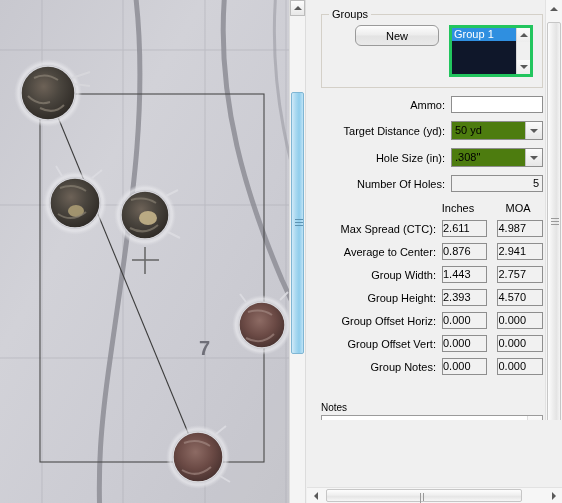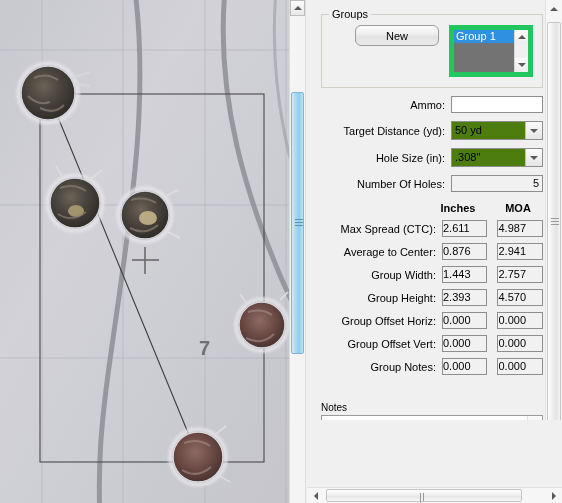--- a/index.html
+++ b/index.html
@@ -127,22 +127,22 @@
     border-radius: 6px;
     font-family: "Liberation Sans", sans-serif;
     font-size: 11px;
     color: #000;
     cursor: default;
     padding: 0;
   }
   .listbox {
     width: 84px;
     height: 52px;
-    background: #737373;
-    border: 5px solid #22c55e;
+    background: #0f172a;
+    border: 3px solid #22c55e;
     position: relative;
     box-sizing: border-box;
     overflow: hidden;
   }
   .listbox .item {
     height: 13px;
     line-height: 13px;
     padding-left: 2px;
     font-size: 11px;
     white-space: nowrap;
@@ -222,21 +222,20 @@
   
   .numhdr {
     display: flex;
     justify-content: flex-end;
     margin-top: 10px;
   }
   .numhdr span {
     width: 50px;
     text-align: center;
     font-size: 11px;
-    font-weight: bold;
   }
   .numhdr span + span { margin-left: 10px; }
   .num-row {
     display: flex;
     align-items: center;
     justify-content: flex-end;
     margin-top: 6px;
   }
   .num-row .fl { width: 128px; }
   .numcell {

